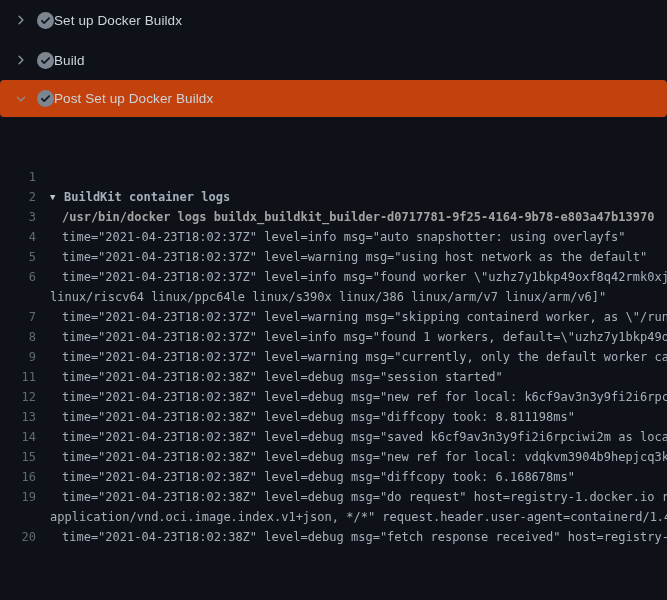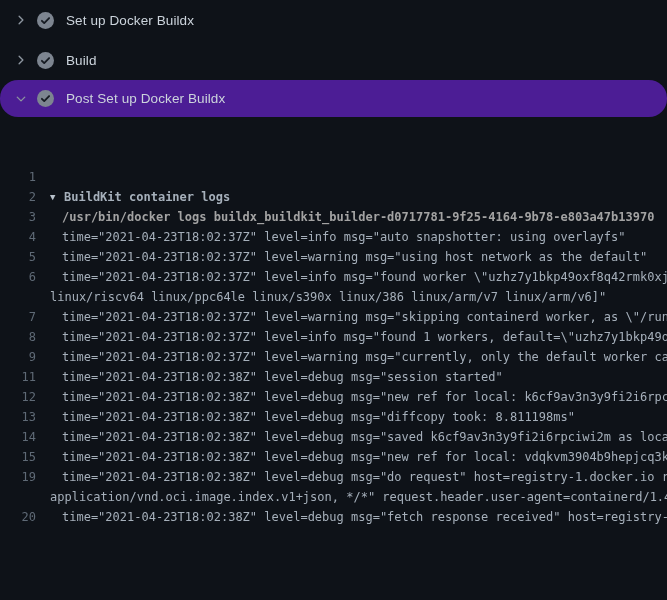--- a/index.html
+++ b/index.html
@@ -20,42 +20,42 @@
   .step {
     height: 40px;
     display: flex;
     align-items: center;
     padding-left: 13px;
     cursor: pointer;
     box-sizing: border-box;
   }
   .step.expanded {
     height: 37px;
-    background: #4c1d95;
-    border-radius: 18px;
+    background: #c2410c;
+    border-radius: 4px;
   }
   .chev {
     width: 16px;
     height: 16px;
     display: flex;
     align-items: center;
     justify-content: center;
     flex: 0 0 16px;
   }
   .check {
     width: 17px;
     height: 17px;
     margin-left: 8px;
     display: flex;
     align-items: center;
     justify-content: center;
     flex: 0 0 17px;
   }
   .step-label {
-    margin-left: 12px;
+    margin-left: 0;
     color: #ccd4dc;
     font-size: 13.5px;
     letter-spacing: .1px;
   }
   
   .log {
     position: absolute;
     top: 157px;
     left: 0;
     right: 0;
@@ -164,19 +164,20 @@
         <div class="log-row"><span class="ln">6</span><span class="lc plain indent2">time="2021-04-23T18:02:37Z" level=info msg="found worker \"uzhz7y1bkp49oxf8q42rmk0xj</span></div>
         <div class="log-row"><span class="ln"></span><span class="lc wrap">linux/riscv64 linux/ppc64le linux/s390x linux/386 linux/arm/v7 linux/arm/v6]"</span></div>
         <div class="log-row"><span class="ln">7</span><span class="lc plain indent2">time="2021-04-23T18:02:37Z" level=warning msg="skipping containerd worker, as \"/run</span></div>
         <div class="log-row"><span class="ln">8</span><span class="lc plain indent2">time="2021-04-23T18:02:37Z" level=info msg="found 1 workers, default=\"uzhz7y1bkp49o</span></div>
         <div class="log-row"><span class="ln">9</span><span class="lc plain indent2">time="2021-04-23T18:02:37Z" level=warning msg="currently, only the default worker ca</span></div>
         <div class="log-row"><span class="ln">11</span><span class="lc plain indent2">time="2021-04-23T18:02:38Z" level=debug msg="session started"</span></div>
         <div class="log-row"><span class="ln">12</span><span class="lc plain indent2">time="2021-04-23T18:02:38Z" level=debug msg="new ref for local: k6cf9av3n3y9fi2i6rpc</span></div>
         <div class="log-row"><span class="ln">13</span><span class="lc plain indent2">time="2021-04-23T18:02:38Z" level=debug msg="diffcopy took: 8.811198ms"</span></div>
         <div class="log-row"><span class="ln">14</span><span class="lc plain indent2">time="2021-04-23T18:02:38Z" level=debug msg="saved k6cf9av3n3y9fi2i6rpciwi2m as loca</span></div>
         <div class="log-row"><span class="ln">15</span><span class="lc plain indent2">time="2021-04-23T18:02:38Z" level=debug msg="new ref for local: vdqkvm3904b9hepjcq3k</span></div>
+        <div class="log-row"><span class="ln">16</span><span class="lc plain indent2">time="2021-04-23T18:02:38Z" level=debug msg="diffcopy took: 6.168678ms"</span></div>
         <div class="log-row"><span class="ln">19</span><span class="lc plain indent2">time="2021-04-23T18:02:38Z" level=debug msg="do request" host=registry-1.docker.io r</span></div>
         <div class="log-row"><span class="ln"></span><span class="lc wrap">application/vnd.oci.image.index.v1+json, */*" request.header.user-agent=containerd/1.4</span></div>
         <div class="log-row"><span class="ln">20</span><span class="lc plain indent2">time="2021-04-23T18:02:38Z" level=debug msg="fetch response received" host=registry-</span></div>
       </div>
   </div>
 
 </div>
 
 </body></html>

